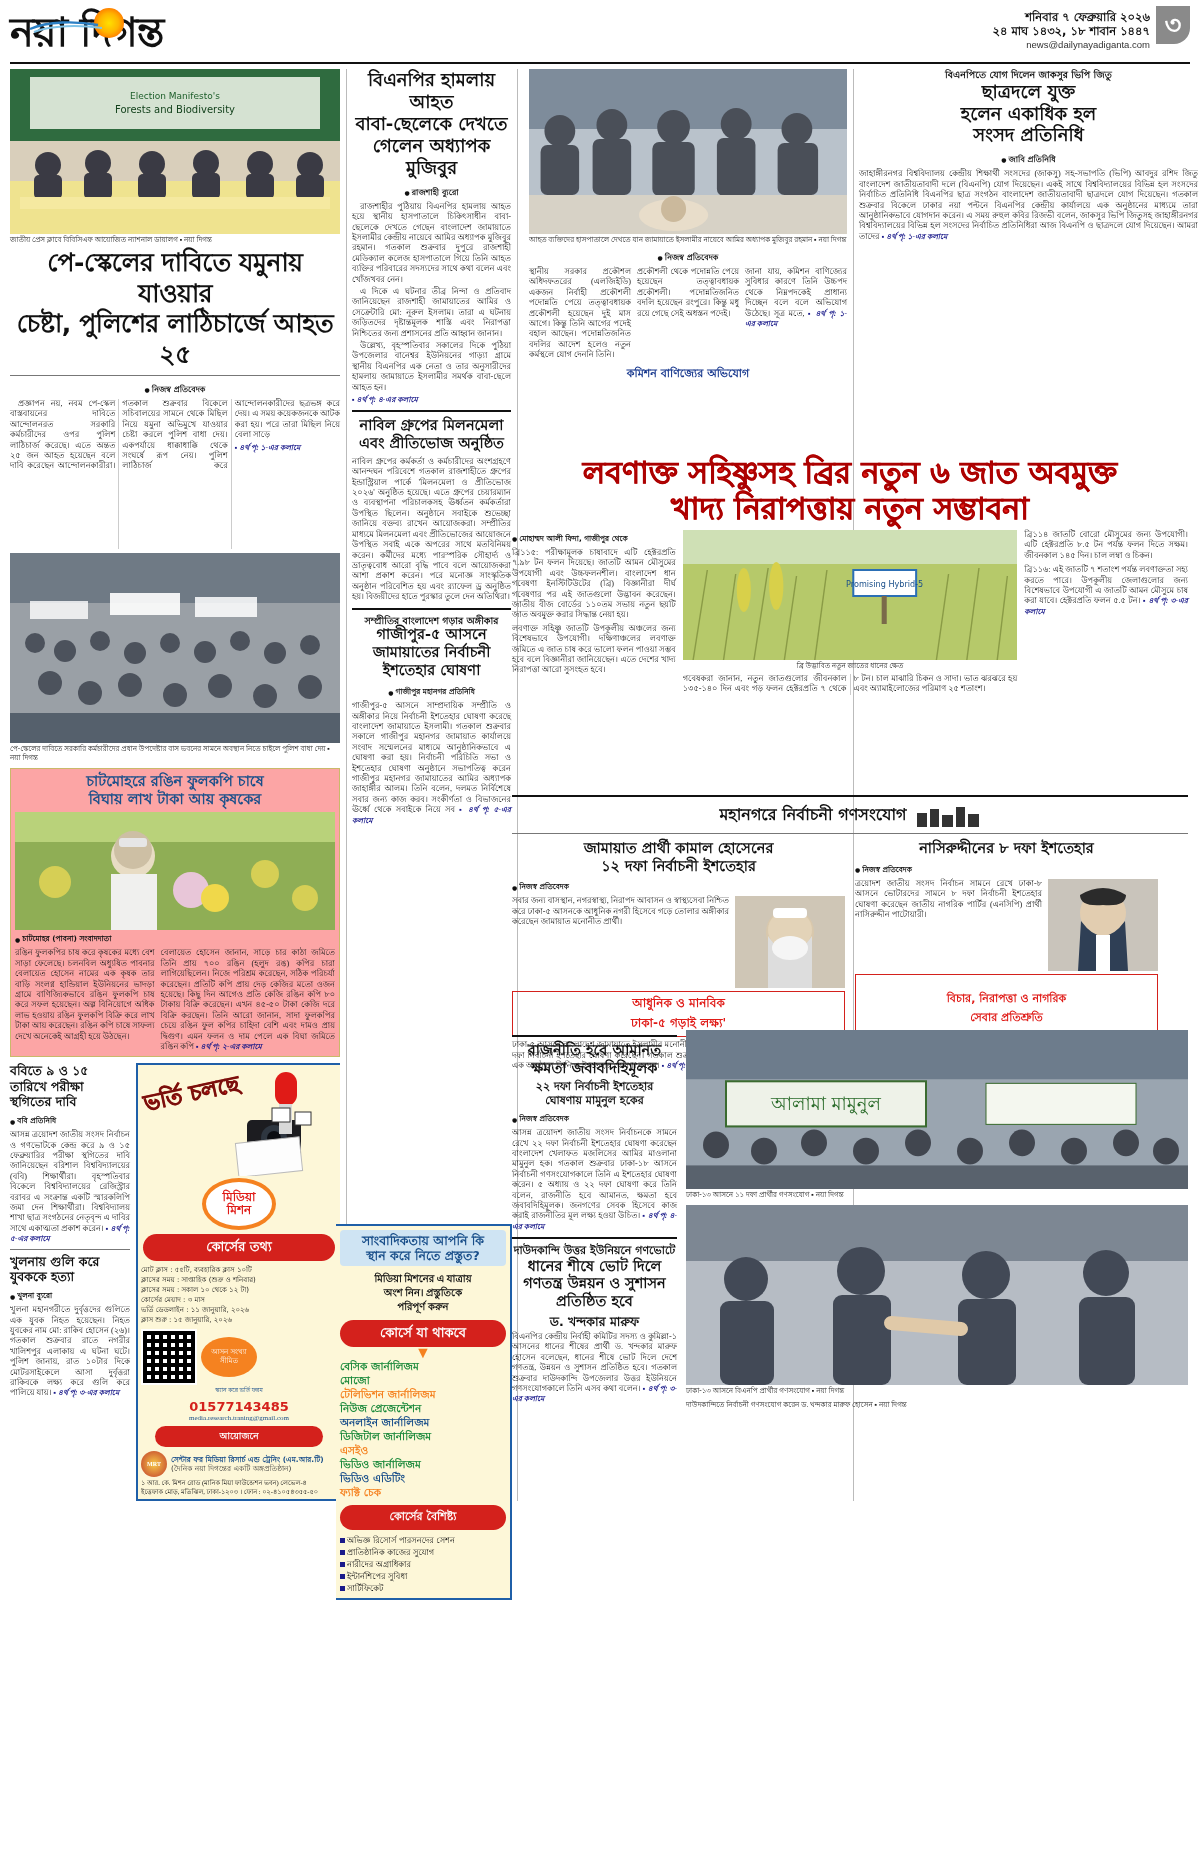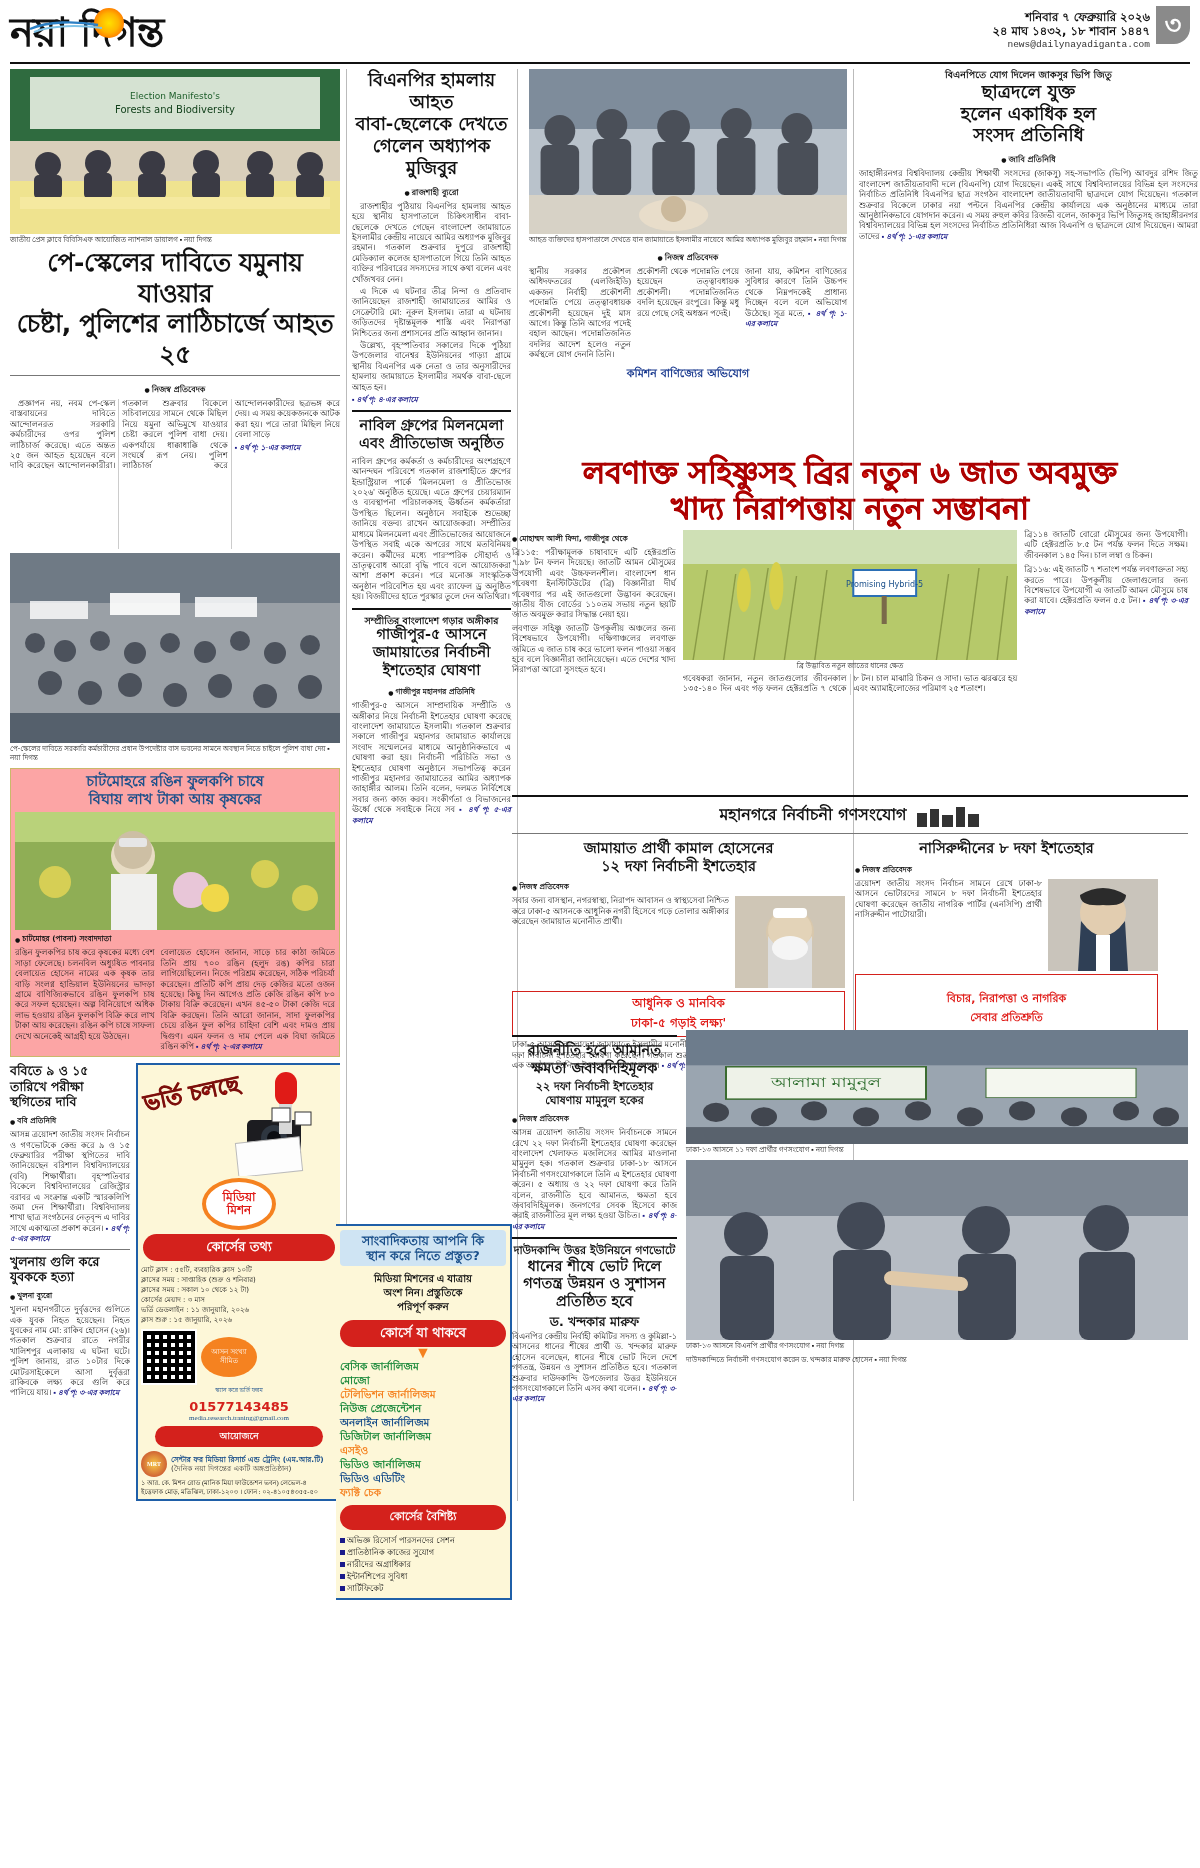--- a/index.html
+++ b/index.html
@@ -20,21 +20,21 @@
   .logo-wrap { position: relative; width: 270px; height: 52px; }
   .logo-text { font-size: 40px; font-weight: bold; letter-spacing: -1px;
                font-family: "DejaVu Sans", sans-serif; color: #111; line-height: 52px; }
   .sun { position: absolute; left: 84px; top: 2px; width: 30px; height: 30px;
          border-radius: 50%;
          background: radial-gradient(circle at 50% 50%, #ffe000 0%, #ffb400 45%, #ff7a00 75%, rgba(255,122,0,0) 100%); }
   .swoosh { position: absolute; left: 18px; top: 14px; width: 92px; height: 14px; }
   .head-right { text-align: right; display: flex; align-items: flex-start; gap: 6px; }
   .date-block { font-family: "DejaVu Sans", sans-serif; font-size: 11.5px; line-height: 14px;
                 font-weight: bold; text-align: right; padding-top: 4px; }
-  .date-block .mail { font-family: Liberation Mono, monospace; font-weight: normal;
+  .date-block .mail { font-family: Liberation Sans, sans-serif; font-weight: normal;
                       font-size: 9.5px; color: #333; }
   .page-num-box { width: 34px; height: 38px; background: #8a8a8a; color: #fff;
                   border-radius: 0 0 16px 0; font-size: 26px; font-weight: bold;
                   font-family: "DejaVu Sans", sans-serif; text-align: center; line-height: 38px; }
   .rule { border-top: 2px solid #111; margin: 2px 0 5px 0; }
 
   
   .grid { display: grid; grid-template-columns: 330px 165px 330px 345px; gap: 6px; }
   .vline { border-left: 1px solid #bbb; }
 
@@ -520,21 +520,21 @@
     <div class="hl hl-md">গণতন্ত্র উন্নয়ন ও সুশাসন</div>
     <div class="hl hl-md" style="margin-bottom:3px">প্রতিষ্ঠিত হবে</div>
     <div class="hl hl-sm" style="margin-bottom:3px">ড. খন্দকার মারুফ</div>
     <div class="body-txt">
       <span>বিএনপির কেন্দ্রীয় নির্বাহী কমিটির সদস্য ও কুমিল্লা-১ আসনের ধানের শীষের প্রার্থী ড. খন্দকার মারুফ হোসেন বলেছেন, ধানের শীষে ভোট দিলে দেশে গণতন্ত্র, উন্নয়ন ও সুশাসন প্রতিষ্ঠিত হবে। গতকাল শুক্রবার দাউদকান্দি উপজেলার উত্তর ইউনিয়নে গণসংযোগকালে তিনি এসব কথা বলেন।</span>
       <span class="jump">▪ ৪র্থ পৃ: ৩-এর কলামে</span>
     </div>
   </div>
 
   <div style="position:absolute;left:686px;top:1030px;width:502px">
-    <div class="photo ph-f" style="height:114px">
+    <div class="photo ph-f" style="height:159px">
       <svg width="100%" height="100%" viewBox="0 0 502 155" preserveAspectRatio="none">
         <rect width="502" height="155" fill="#9aa5b0"></rect>
         <rect y="0" width="502" height="48" fill="#6d7c8c"></rect>
         <rect x="40" y="50" width="200" height="44" fill="#eef2e8" stroke="#3a6b2f" stroke-width="2"></rect>
         <text x="140" y="78" font-size="18" text-anchor="middle" fill="#2a6b2a" font-family="DejaVu Sans">আলামা মামুনুল</text>
         <rect x="300" y="52" width="150" height="40" fill="#f4f7ef" stroke="#3a6b2f"></rect>
         <g fill="#41464f">
           <circle cx="30" cy="112" r="13"></circle>
             <circle cx="78" cy="118" r="13"></circle>
             <circle cx="128" cy="110" r="13"></circle>
@@ -571,21 +571,21 @@
     <div class="caption">ঢাকা-১৩ আসনে বিএনপি প্রার্থীর গণসংযোগ ▪ নয়া দিগন্ত</div>
 
     <div class="caption">দাউদকান্দিতে নির্বাচনী গণসংযোগ করেন ড. খন্দকার মারুফ হোসেন ▪ নয়া দিগন্ত</div>
   </div>
 
   <div class="ad-box" style="position:absolute;left:336px;top:1224px;width:176px;border-left:none;padding:4px">
     <div class="blue-head" style="font-size:12.5px;padding:3px 2px;line-height:15px;border-radius:4px">
       <div>সাংবাদিকতায় আপনি কি</div>
       <div>স্থান করে নিতে প্রস্তুত?</div>
     </div>
-    <div style="text-align:center;font-size:10px;line-height:14px;margin:6px 0;font-family:Liberation Sans, sans-serif;font-weight:bold">
+    <div style="text-align:center;font-size:10px;line-height:14px;margin:6px 0;font-family:Liberation Serif, serif;font-weight:bold">
       <div>মিডিয়া মিশনের এ যাত্রায়</div>
       <div>অংশ নিন। প্রস্তুতিকে</div>
       <div>পরিপূর্ণ করুন</div>
     </div>
     <div class="pill-red" style="font-size:13px">কোর্সে যা থাকবে</div>
     <div style="text-align:center;color:#f58220;font-size:16px;line-height:12px">▼</div>
     <div style="font-size:10.5px;line-height:14px;font-family:'DejaVu Sans',sans-serif;font-weight:bold">
       <div class="green-txt">বেসিক জার্নালিজম</div>
       <div class="green-txt">মোজো</div>
       <div style="color:#f58220">টেলিভিশন জার্নালিজম</div>

